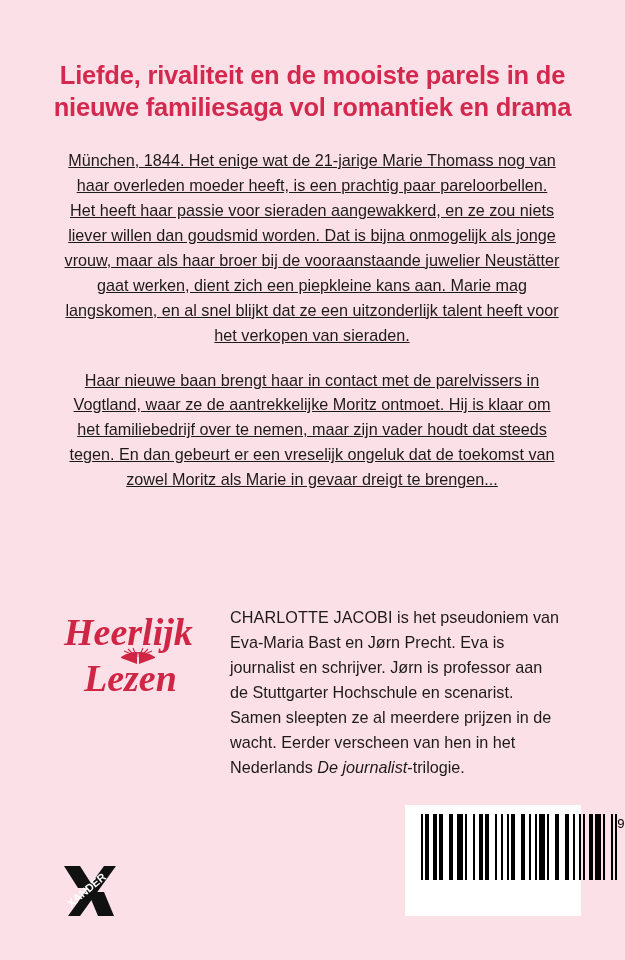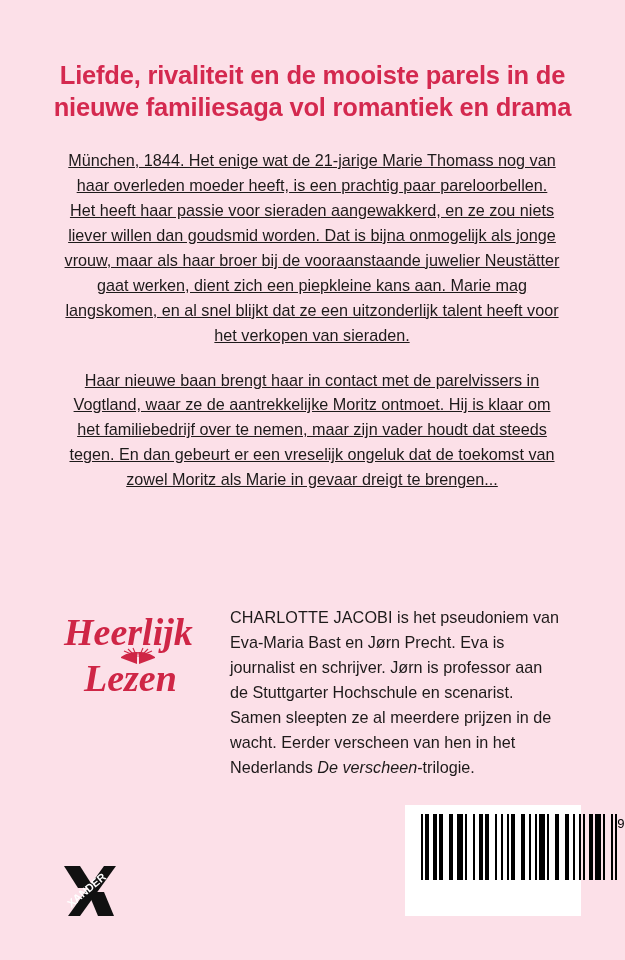--- a/index.html
+++ b/index.html
@@ -212,21 +212,21 @@
             <line x1="75" y1="50" x2="71" y2="41"></line>
             <line x1="78" y1="49" x2="90" y2="44"></line>
             <line x1="78" y1="50" x2="86" y2="42"></line>
             <line x1="77" y1="50" x2="81" y2="41"></line>
           </g>
         </g>
       </svg>
     </div>
 
     <div class="bio">
-      <span class="author">CHARLOTTE JACOBI</span><span> is het pseudoniem van Eva-Maria Bast en Jørn Precht. Eva is journalist en schrijver. Jørn is professor aan de Stuttgarter Hochschule en scenarist. Samen sleepten ze al meerdere prijzen in de wacht. Eerder verscheen van hen in het Nederlands </span><span class="title-it">De verscheen</span><span>-trilogie.</span>
+      <span class="author">CHARLOTTE JACOBI</span><span> is het pseudoniem van Eva-Maria Bast en Jørn Precht. Eva is journalist en schrijver. Jørn is professor aan de Stuttgarter Hochschule en scenarist. Samen sleepten ze al meerdere prijzen in de wacht. Eerder verscheen van hen in het Nederlands </span><span class="title-it">De journalist</span><span>-trilogie.</span>
     </div>
 
   </div>
 
   <div class="barcode-box">
     <div class="barcode-inner">
       <div class="bars" id="bars">
           <i class="tall" style="width: 2px;"></i>
           <i class="g" style="width: 2px;"></i>
           <i class="tall" style="width: 2px;"></i>

